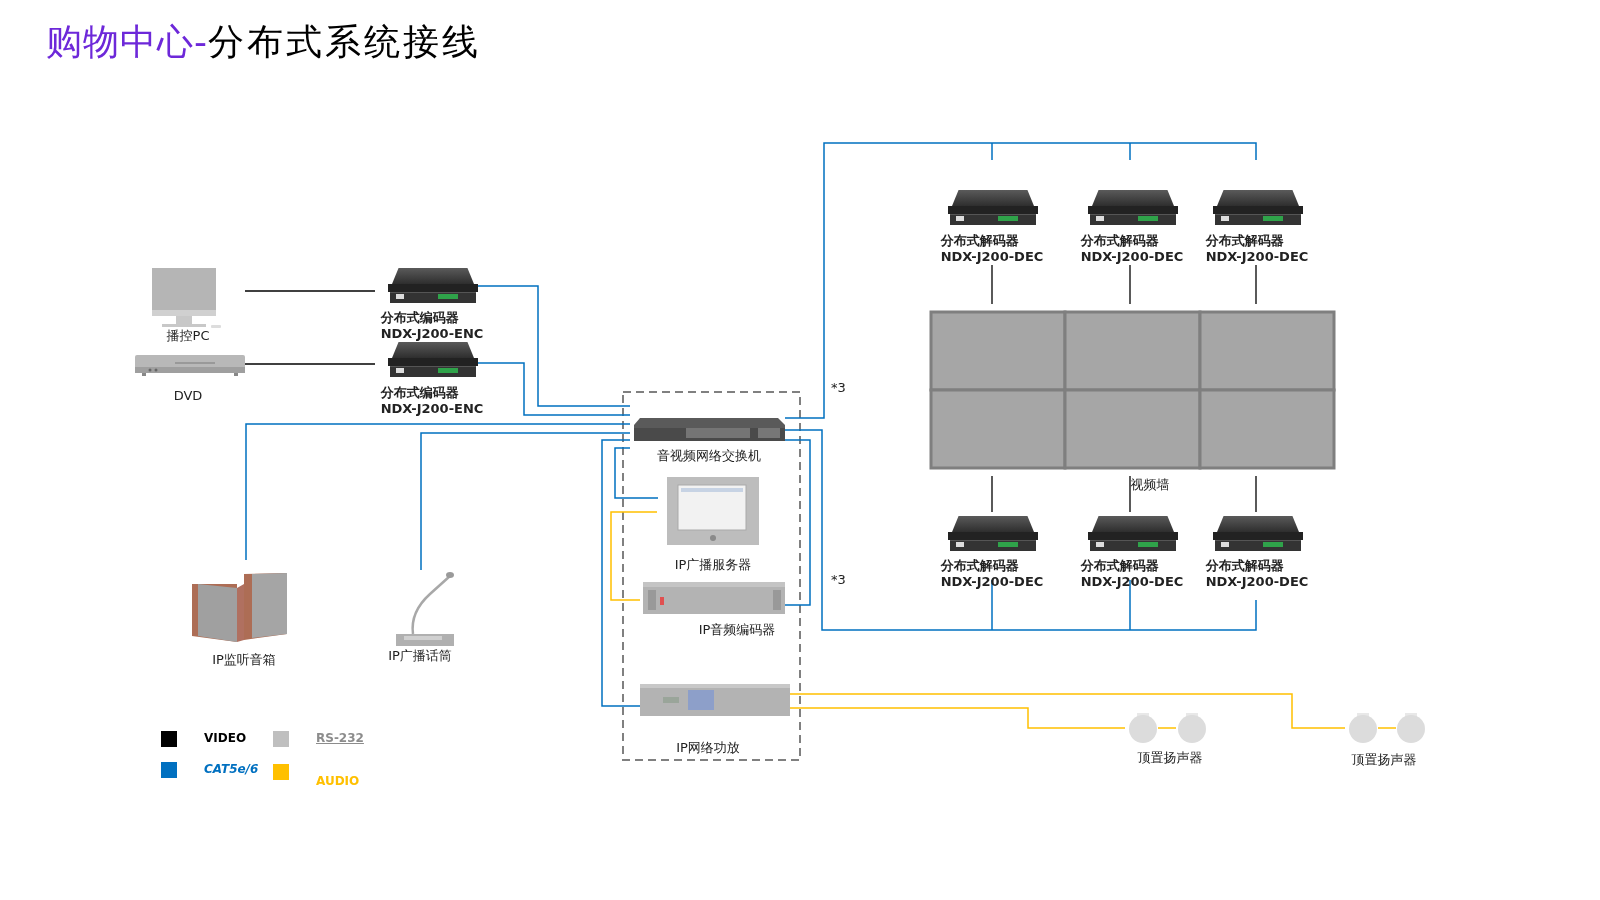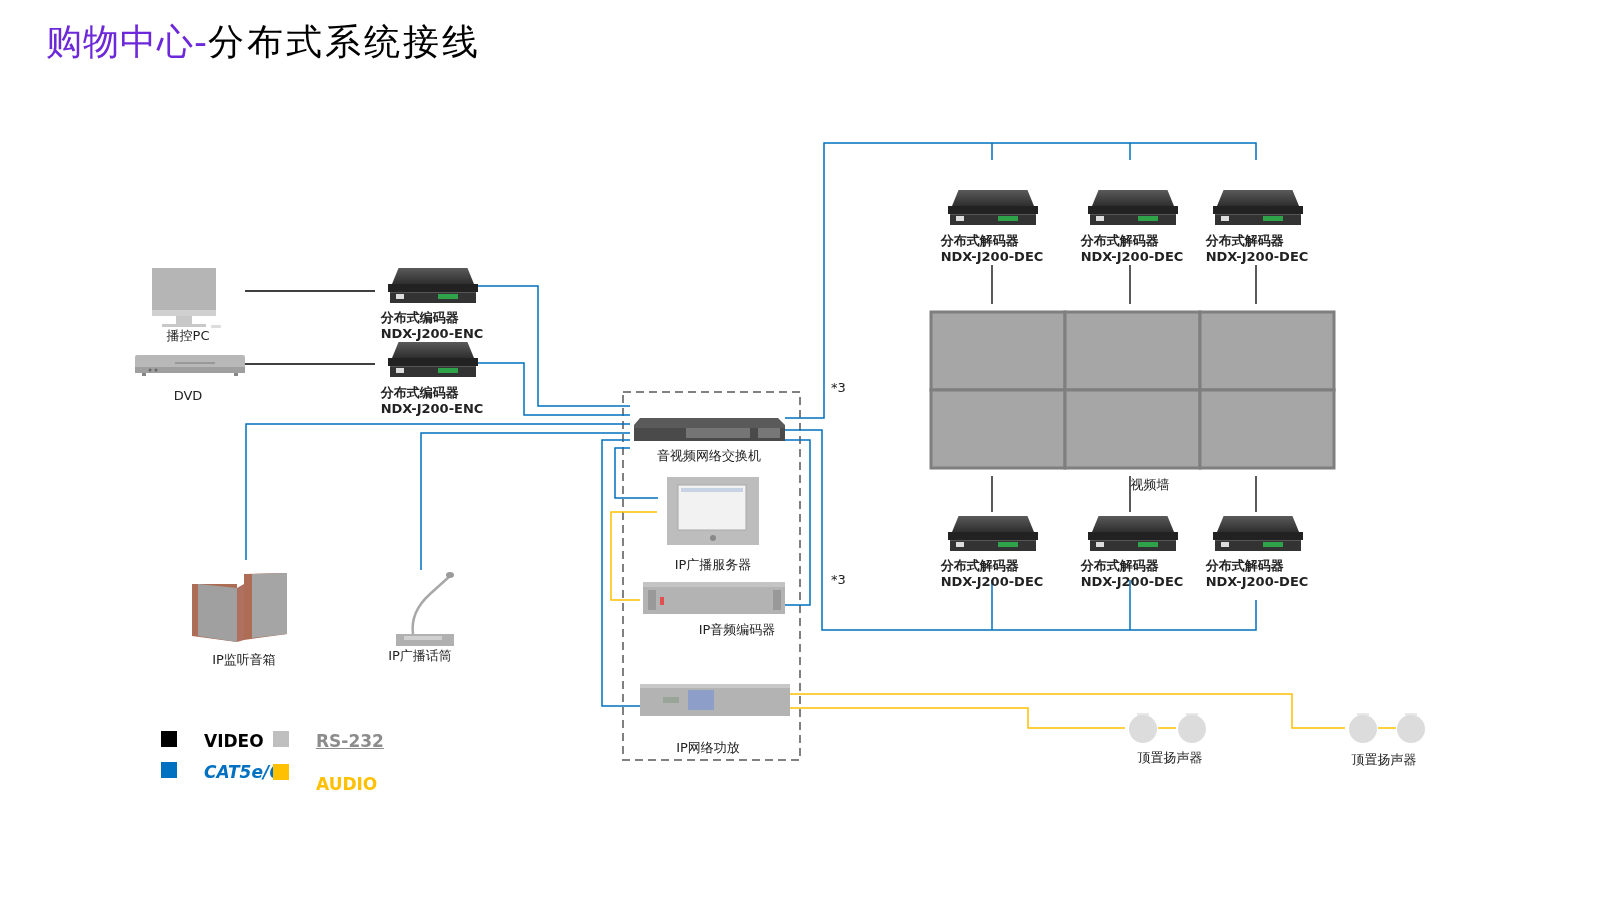--- a/index.html
+++ b/index.html
@@ -12,21 +12,21 @@
   .lbl.b{font-weight:bold;font-size:13px;line-height:16px;}
   
   .box{position:absolute;width:90px;height:36px;}
   .box .top{position:absolute;left:4px;top:0;width:82px;height:16px;background:linear-gradient(#5a5a5a,#2e2e2e);clip-path:polygon(8% 0,92% 0,100% 100%,0 100%);}
   .box .front{position:absolute;left:0;top:16px;width:90px;height:8px;background:#222;}
   .box .rear{position:absolute;left:2px;top:24px;width:86px;height:10px;background:#333;border-top:1px solid #555;}
   .box .grn{position:absolute;left:50px;top:26px;width:20px;height:5px;background:#2fa34a;}
   .box .prt{position:absolute;left:8px;top:26px;width:8px;height:5px;background:#ddd;}
   .wallcell{fill:#a6a6a6;stroke:#7f7f7f;stroke-width:3;}
   .legend-sw{position:absolute;width:16px;height:16px;}
-  .legend-tx{position:absolute;font-size:17px;font-weight:bold;white-space:nowrap;}
+  .legend-tx{position:absolute;font-size:12px;font-weight:bold;white-space:nowrap;}
   .note{position:absolute;font-size:13px;color:#222;}
 </style>
 </head>
 <body>
 
 <div class="title">
   <span class="bold">购物中心</span><span class="bold">-</span><span class="thin">分布式系统接线</span>
 </div>
 
 <svg class="wires" width="1600" height="900">

